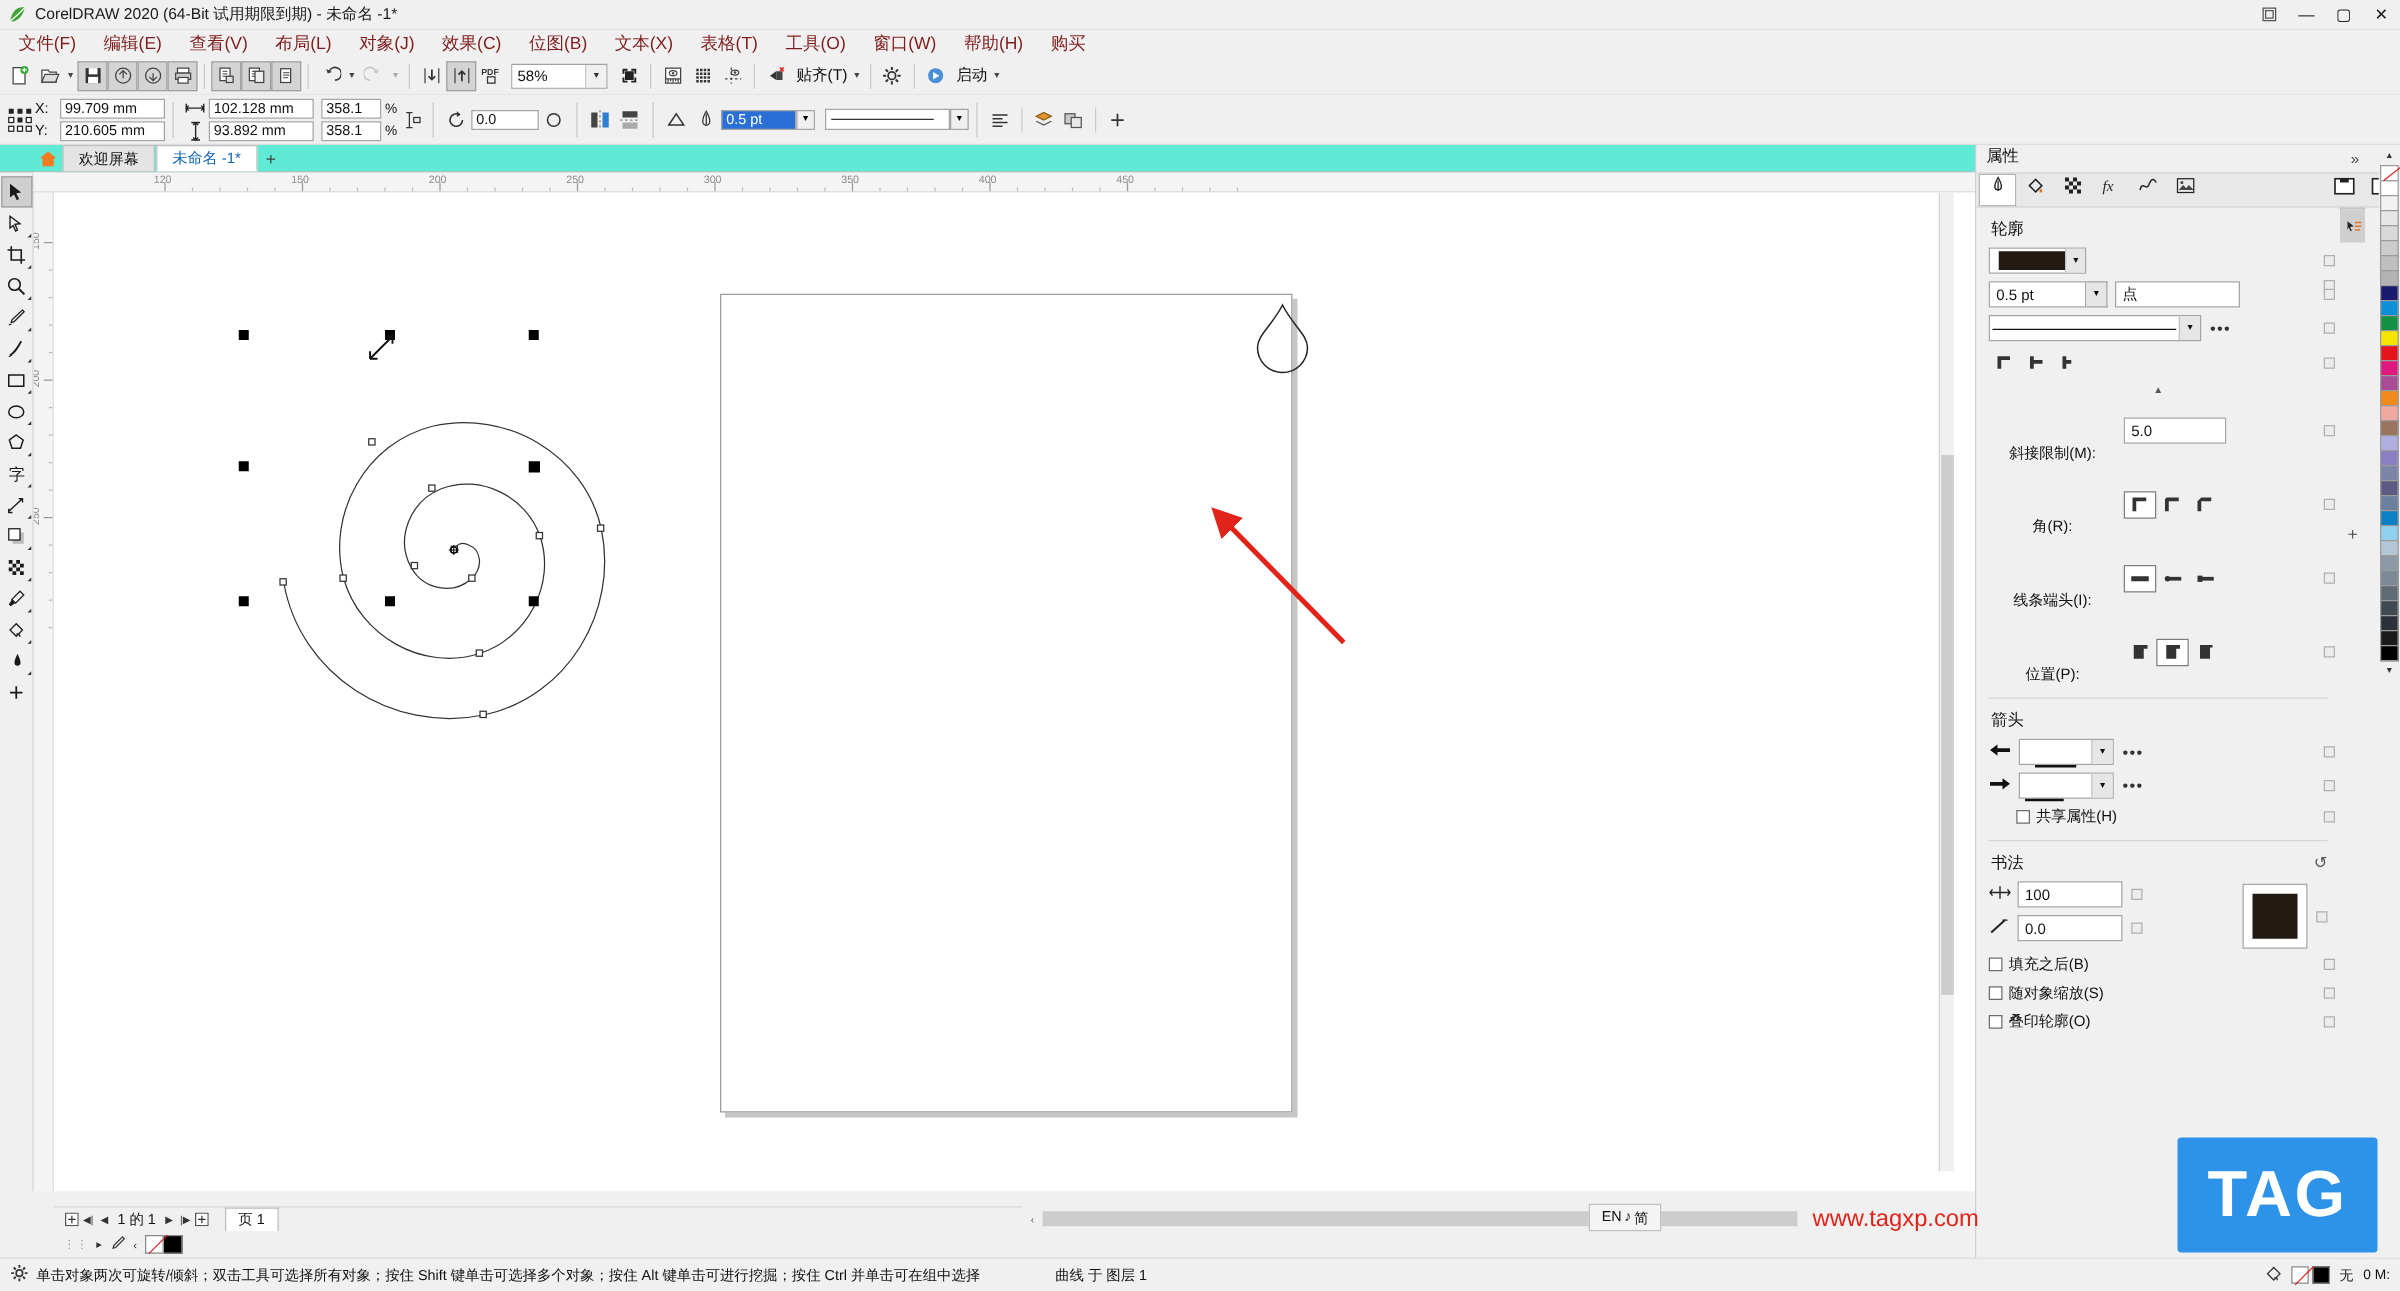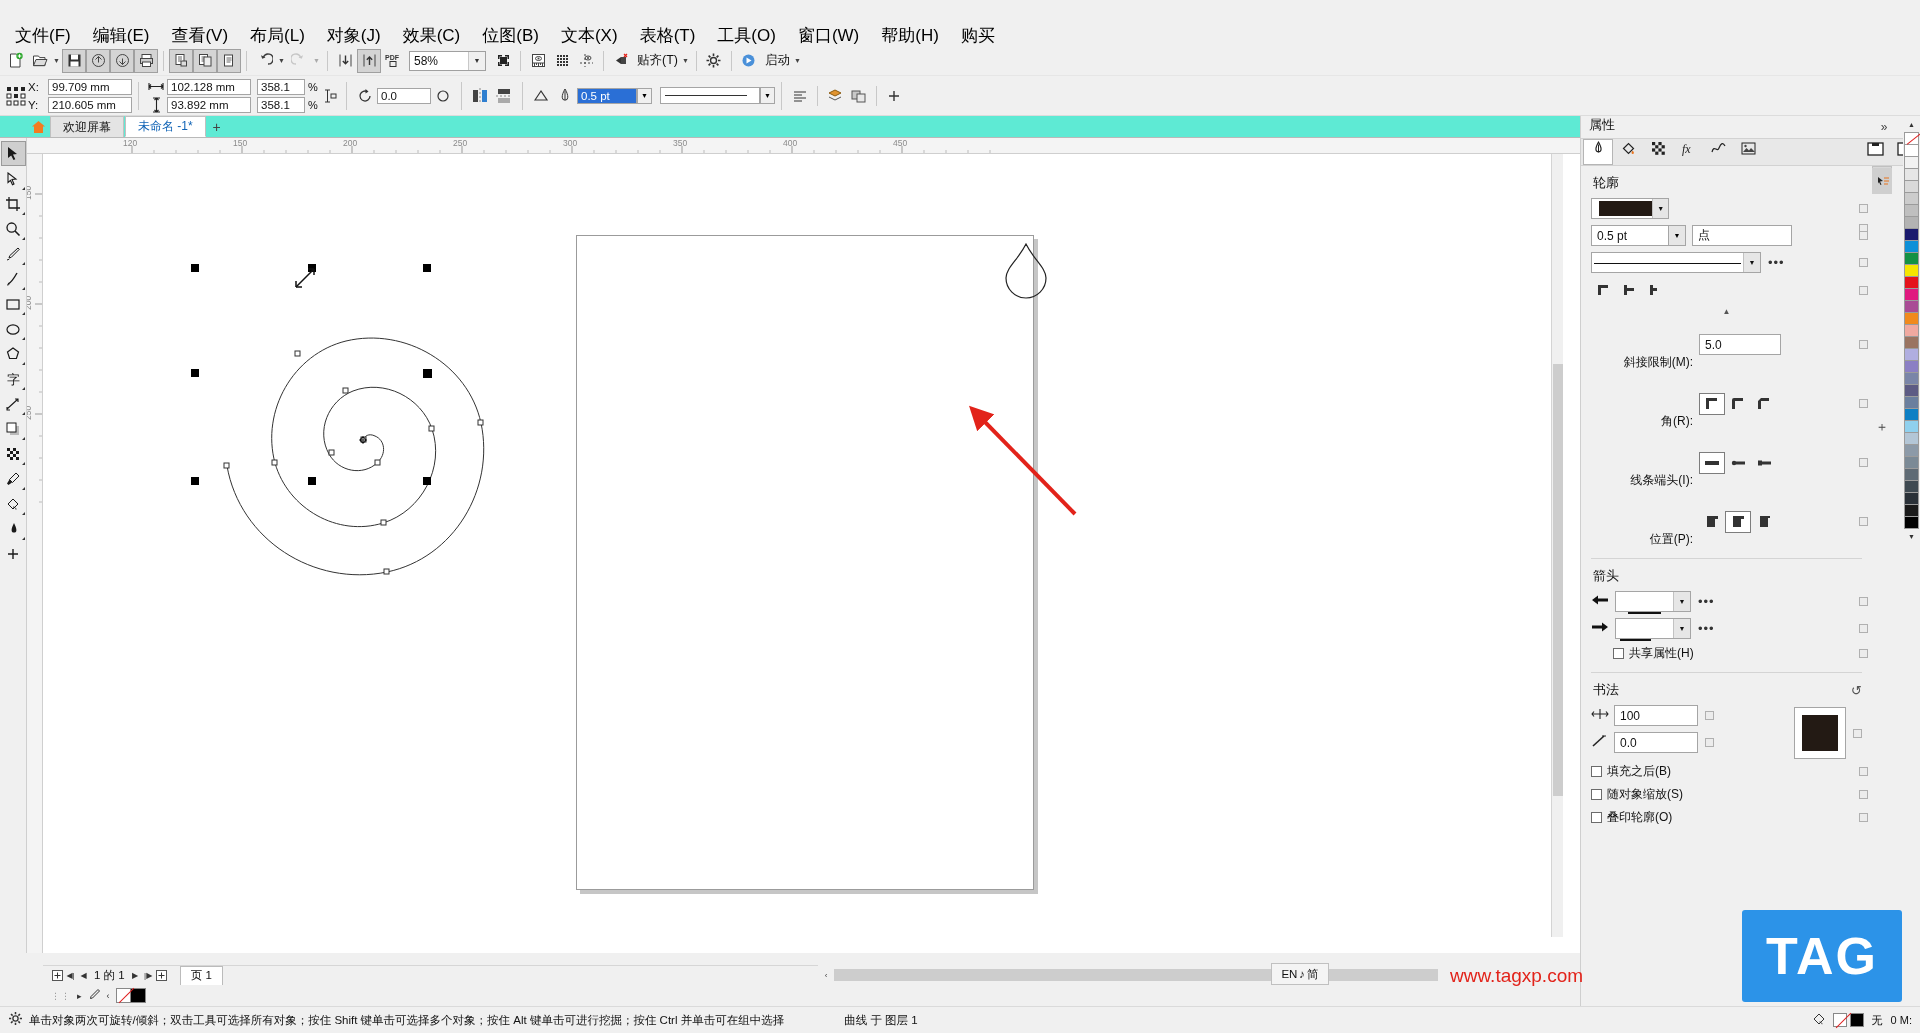--- a/index.html
+++ b/index.html
@@ -25,21 +25,21 @@
   .title-text { font-size:12.5px; color:#1a1a1a; white-space:nowrap; }
   .title-right { margin-left:auto; display:flex; align-items:center; height:24px; }
   .tb-icon { width:30px; height:24px; display:flex; align-items:center; justify-content:center;
              color:#222; font-size:13px; }
 
   
   .menubar {
     position:absolute; left:0; top:24px; width:1920px; height:22px;
     background:#f0f0f0; display:flex; align-items:center; padding-left:4px;
   }
-  .menu-item { padding:3px 11px; font-size:17px; color:#000000; white-space:nowrap; cursor:default; }
+  .menu-item { padding:3px 11px; font-size:14px; color:#7f1d1d; white-space:nowrap; cursor:default; }
 
   
   .std-toolbar {
     position:absolute; left:0; top:46px; width:1920px; height:30px;
     background:#f0f0f0; display:flex; align-items:center; padding-left:3px;
     border-bottom:1px solid #e6e6e6;
   }
   .tbtn { width:24px; height:24px; display:flex; align-items:center; justify-content:center;
           border:1px solid transparent; position:relative; }
   .tbtn.pressed { background:#d4d4d4; border-color:#a0a0a0; }
@@ -195,21 +195,21 @@
     border-top:1px solid #d2d2d2; border-bottom:1px solid #d2d2d2; padding-left:2px;
   }
   .dtab { width:30px; height:26px; display:flex; justify-content:center;
           border:1px solid transparent; }
   .dtab.active { background:#fff; border:1px solid #b5b5b5; }
   .dock-body { position:absolute; left:0; top:50px; right:48px; bottom:0; overflow:hidden;
                padding:0 10px; }
   .sect-title { font-size:13px; color:#111; margin:8px 0 6px 2px; display:flex; align-items:center; }
   .sect-title .reset { margin-left:auto; font-size:13px; color:#555; }
   .row { display:flex; align-items:center; margin-bottom:6px; }
-  .rlbl { font-size:12px; color:#111; text-align:right; margin-right:6px;margin-top:36px; }
+  .rlbl { font-size:12px; color:#111; text-align:center; margin-right:6px;margin-top:36px; }
   .ctl {
     border:1px solid #a5a5a5; background:#fff; height:21px; display:flex; align-items:center;
     font-size:12px; color:#111; padding-left:5px;
   }
   .ctl .dd { margin-left:auto; width:17px; height:19px; background:#e6e6e6;
              border-left:1px solid #c2c2c2; display:flex; align-items:center;
              justify-content:center; font-size:7px; }
   .colorwell { width:78px; }
   .colorwell .sw { width:58px; height:15px; background:#231a14; margin-left:2px; }
   .chk { width:11px; height:11px; border:1px solid #6b6b6b; background:#fff;
@@ -250,20 +250,40 @@
               color:#fff; font-size:52px; font-weight:bold; letter-spacing:2px; border-radius:3px; }
   .ime-box { position:absolute; left:1271px; top:963px; width:58px; height:22px;
              background:#f4f4f4; border:1px solid #c0c0c0; display:flex;
              align-items:center; justify-content:center; font-size:11.5px; color:#111; gap:2px; }
 </style>
 </head>
 <body>
 
 <div id="app">
 
+  <div class="titlebar">
+    <div class="title-logo">
+      <svg width="16" height="16" viewBox="0 0 16 16">
+        <path d="M2 13 C4 3, 9 1, 14 2 C12 9, 8 14, 2 13 Z" fill="#3fa535"></path>
+        <path d="M2 13 C6 10, 10 6, 14 2" fill="none" stroke="#fff" stroke-width="1"></path>
+      </svg>
+    </div>
+    <div class="title-text">CorelDRAW 2020 (64-Bit 试用期限到期) - 未命名 -1*</div>
+    <div class="title-right">
+      <div class="tb-icon">
+        <svg width="13" height="13" viewBox="0 0 13 13">
+            <rect x="1.5" y="1.5" width="10" height="10" fill="none" stroke="#555"></rect>
+            <rect x="3.5" y="3.5" width="6" height="6" fill="none" stroke="#555"></rect>
+          </svg>
+      </div>
+      <div class="tb-icon">—</div>
+      <div class="tb-icon">▢</div>
+      <div class="tb-icon tb-close">✕</div>
+    </div>
+  </div>
 
   <div class="menubar">
     <div class="menu-item">文件(F)</div>
     <div class="menu-item">编辑(E)</div>
     <div class="menu-item">查看(V)</div>
     <div class="menu-item">布局(L)</div>
     <div class="menu-item">对象(J)</div>
     <div class="menu-item">效果(C)</div>
     <div class="menu-item">位图(B)</div>
     <div class="menu-item">文本(X)</div>

